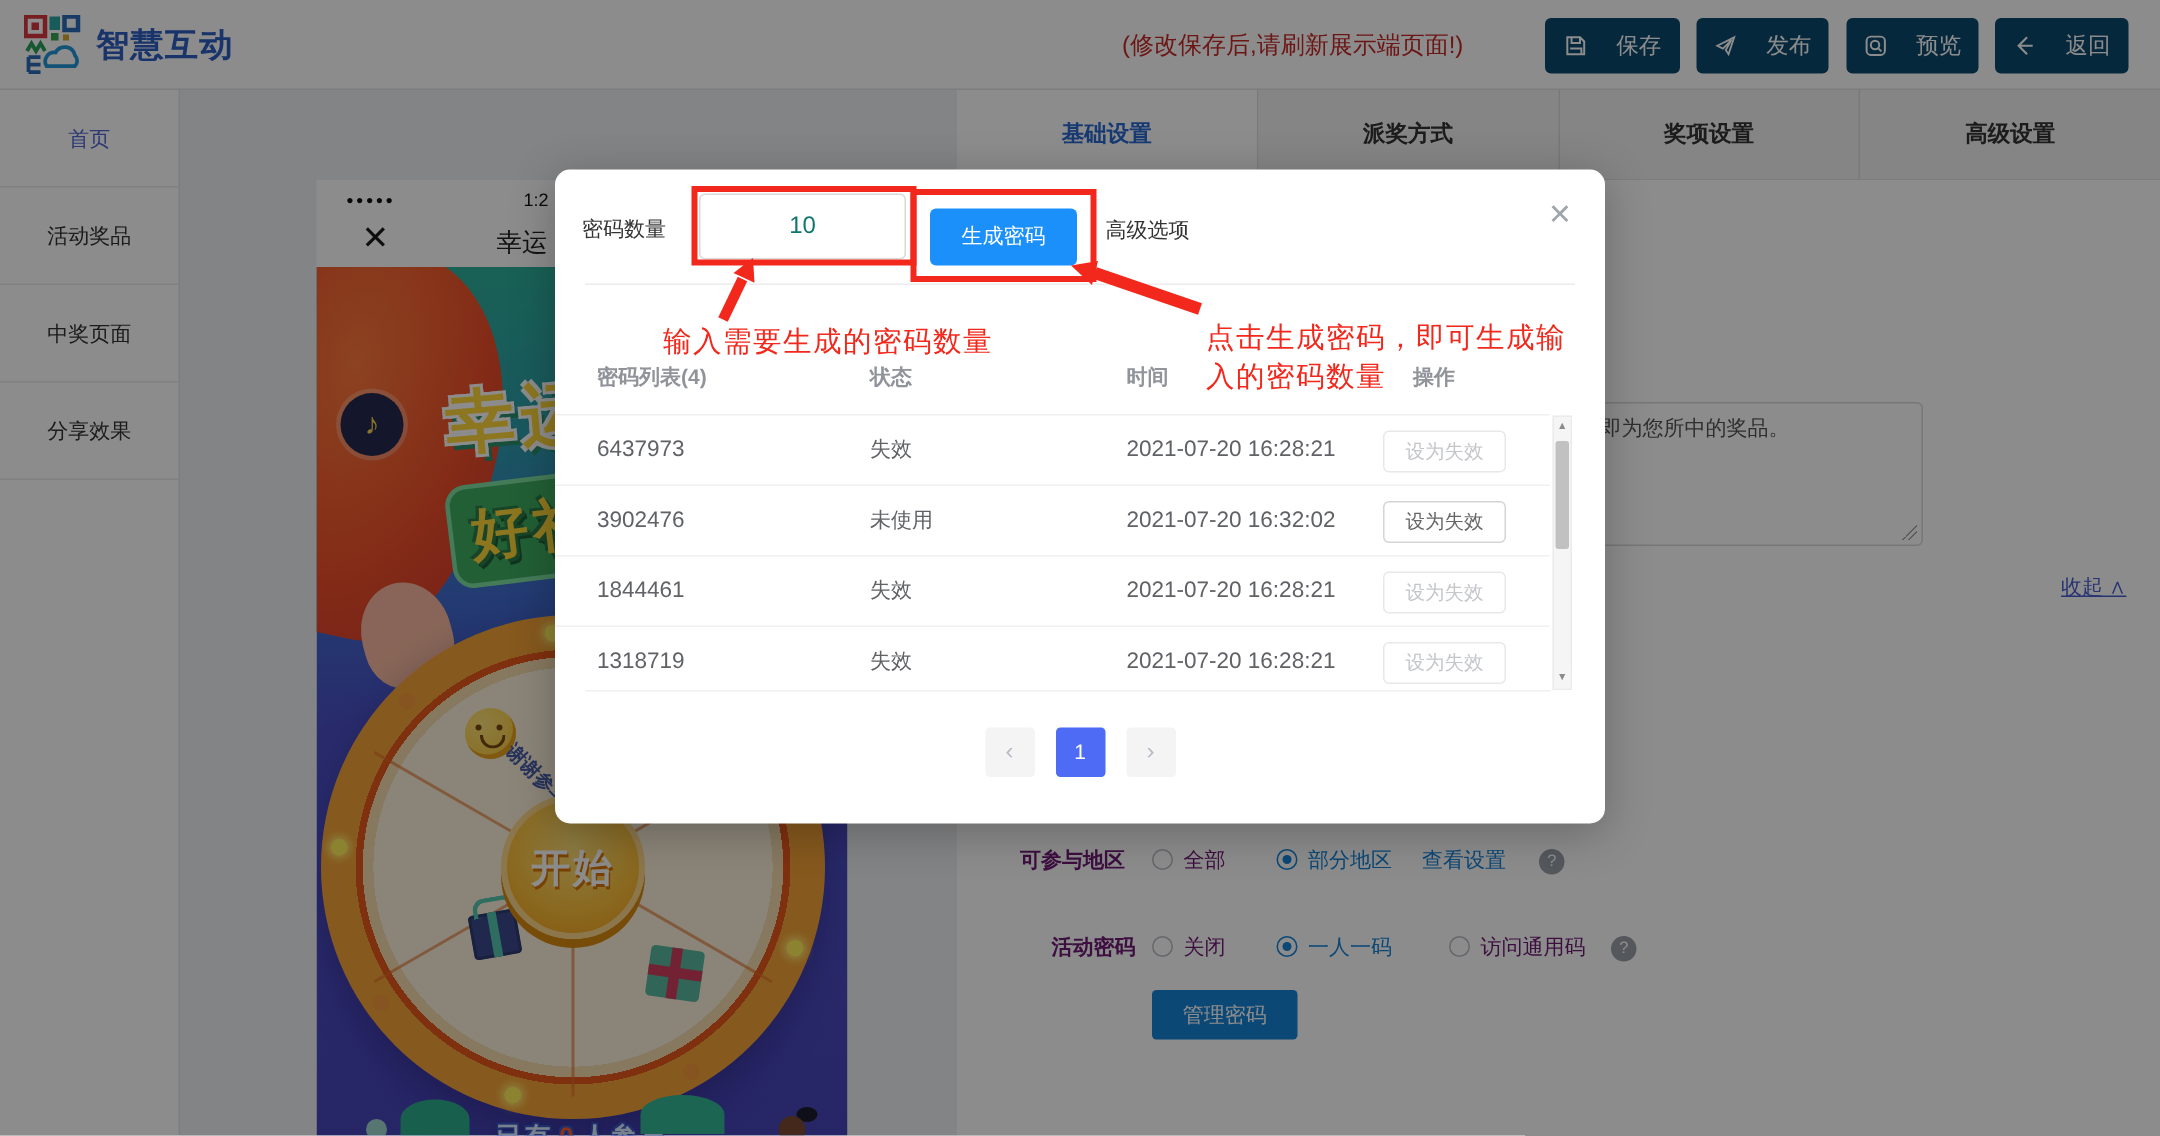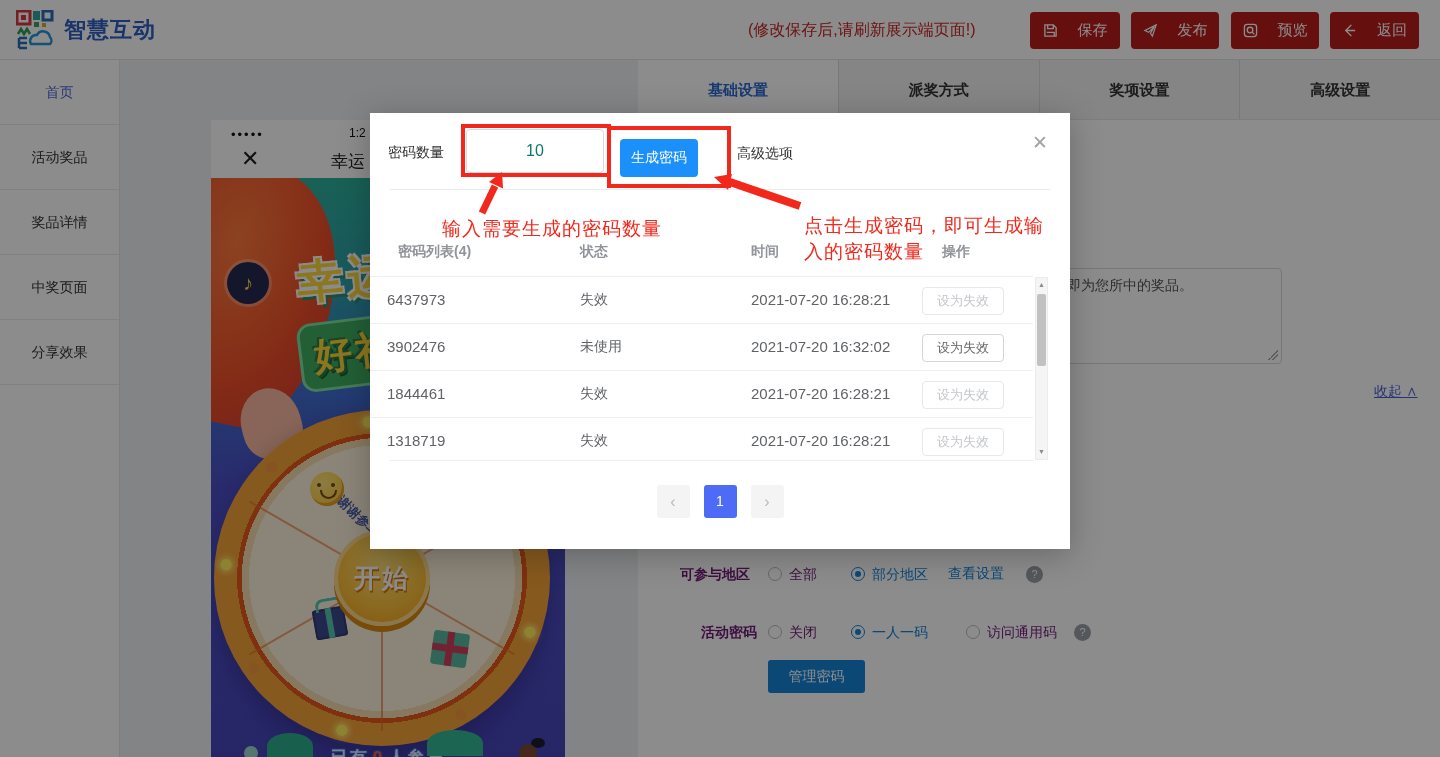--- a/index.html
+++ b/index.html
@@ -5,21 +5,21 @@
   * { margin:0; padding:0; box-sizing:border-box; }
   html,body { width:1440px; height:757px; overflow:hidden; }
   body { font-family:"Liberation Sans", sans-serif; background:#fff; position:relative; }
   .abs { position:absolute; }
 
   
   .header { position:absolute; left:0; top:0; width:1440px; height:60px; background:#fff; border-bottom:1px solid #e2e2e2; z-index:1; }
   .logo-wrap { position:absolute; left:16px; top:10px; width:40px; height:40px; }
   .brand-title { position:absolute; left:64px; top:15px; font-size:22px; font-weight:bold; color:#2e5fc2; letter-spacing:1px; }
   .notice { position:absolute; left:748px; top:20px; font-size:16px; color:#c62828; }
-  .hbtn { position:absolute; top:12px; height:37px; background:#b91c1c; color:#fff; border:none; border-radius:4px; font-size:15px; display:flex; align-items:center; justify-content:center; gap:20px; cursor:pointer; font-family:inherit; }
+  .hbtn { position:absolute; top:12px; height:37px; background:#0c4a6e; color:#fff; border:none; border-radius:4px; font-size:15px; display:flex; align-items:center; justify-content:center; gap:20px; cursor:pointer; font-family:inherit; }
   .hbtn svg { width:15px; height:15px; }
 
   
   .sidebar { position:absolute; left:0; top:60px; width:120px; height:697px; background:#fff; border-right:1px solid #e6e6e6; z-index:1; }
   .side-item { height:65px; line-height:65px; text-align:center; font-size:14px; color:#333; border-bottom:1px solid #ececec; cursor:pointer; }
   .side-item.active { color:#5468d4; }
 
   
   .preview-bg { position:absolute; left:120px; top:60px; width:518px; height:697px; background:#eef0f3; z-index:1; }
   .skin { position:absolute; left:144px; top:118px; width:48px; text-align:center; cursor:pointer; }
@@ -81,33 +81,33 @@
   .opt-label { font-size:14px; color:#701a75; margin-left:7px; }
   .opt-label.blue { color:#1583d7; }
   .plink { font-size:14px; color:#1583d7; cursor:pointer; }
   .help { display:inline-block; width:17px; height:17px; border-radius:50%; background:#9aa0a8; color:#fff; font-size:11px; text-align:center; line-height:17px; cursor:pointer; }
   .manage-btn { position:absolute; left:130px; top:600px; width:97px; height:33px; background:#1583d7; color:#fff; border:none; border-radius:3px; font-size:14px; cursor:pointer; font-family:inherit; }
 
   
   .dim { position:absolute; left:0; top:0; width:1440px; height:757px; background:rgba(0,0,0,.45); z-index:10; }
 
   
-  .modal { position:absolute; left:370px; top:113px; width:700px; height:436px; background:#fff; border-radius:0; box-shadow:0 6px 30px rgba(0,0,0,.25); z-index:20; }
+  .modal { position:absolute; left:370px; top:113px; width:700px; height:436px; background:#fff; border-radius:10px; box-shadow:0 6px 30px rgba(0,0,0,.25); z-index:20; }
   .m-qty-label { position:absolute; left:18px; top:31px; font-size:14px; color:#333; }
   .m-input { position:absolute; left:96px; top:16px; width:138px; height:44px; border:1px solid #d9d9d9; border-radius:4px; text-align:center; font-size:16px; color:#0f766e; font-family:inherit; }
-  .m-gen { position:absolute; left:250px; top:26px; width:78px; height:38px; background:#1b90fb; color:#fff; border:none; border-radius:4px; font-size:14px; cursor:pointer; font-family:inherit; }
+  .m-gen { position:absolute; left:250px; top:26px; width:98px; height:38px; background:#1b90fb; color:#fff; border:none; border-radius:4px; font-size:14px; cursor:pointer; font-family:inherit; }
   .m-adv { position:absolute; left:367px; top:32px; font-size:14px; color:#333; cursor:pointer; }
   .m-close { position:absolute; right:22px; top:18px; font-size:19px; color:#a0a4ab; cursor:pointer; }
   .m-div { position:absolute; left:20px; right:20px; top:76px; height:1px; background:#ececec; }
   .m-thead { position:absolute; left:0; top:130px; width:700px; height:22px; font-size:14px; font-weight:bold; color:#909399; }
   .m-thead span { position:absolute; }
   .m-viewport { position:absolute; left:0; top:163px; width:663px; height:184px; overflow:hidden; border-top:1px solid #f0f0f0; }
   .m-row { position:relative; height:47px; border-bottom:1px solid #f0f0f0; font-size:15px; color:#606266; }
   .m-row span { position:absolute; top:14px; }
-  .c-code { left:17px; }
+  .c-code { left:28px; }
   .c-status { left:210px; font-size:14px; }
   .c-time { left:381px; }
   .row-btn { position:absolute; left:552px; top:10px; width:82px; height:28px; background:#fff; border:1px solid #d4d4d4; border-radius:4px; font-size:13px; color:#666; cursor:pointer; font-family:inherit; }
   .row-btn.disabled { border-color:#e8e8e8; color:#c4c6ca; cursor:default; }
   .m-scrollbar { position:absolute; right:22px; top:164px; width:13px; height:183px; background:#f5f5f5; border:1px solid #ebebeb; }
   .sb-arrow { position:absolute; left:0; width:11px; height:14px; color:#8b8b8b; font-size:7px; text-align:center; line-height:14px; background:#f5f5f5; cursor:pointer; }
   .sb-thumb { position:absolute; left:1px; top:16px; width:9px; height:72px; background:#c1c1c1; border-radius:2px; cursor:grab; }
   .m-bottom-div { position:absolute; left:20px; right:36px; top:347px; height:1px; background:#f0f0f0; }
   .m-pager { position:absolute; left:0; top:372px; width:700px; display:flex; justify-content:center; gap:14px; }
   .pg { width:33px; height:33px; border-radius:3px; background:#f4f4f5; color:#b6bac2; font-size:16px; text-align:center; line-height:33px; cursor:pointer; }
@@ -160,21 +160,20 @@
     <svg viewBox="0 0 16 16">
         <path d="M10 2 L4 8 l6 6 M4 8 h10" fill="none" stroke="#fff" stroke-width="1.5"></path>
       </svg>
     <span>返回</span>
   </button>
 </div>
 
 <div class="sidebar">
   <div class="side-item active">首页</div>
   <div class="side-item">活动奖品</div>
-  <div class="side-item">奖品详情</div>
   <div class="side-item">中奖页面</div>
   <div class="side-item">分享效果</div>
 </div>
 
 <div class="preview-bg"></div>
 
 <div class="skin">
   <svg viewBox="0 0 44 40" width="44" height="40">
     <path d="M14 4 L5 10 l4 8 l4 -2 v18 h18 v-18 l4 2 l4 -8 L30 4 a8 5 0 0 1 -16 0 z" fill="#8fc3d9" stroke="#3a3a3a" stroke-width="2.5"></path>
     <rect x="18" y="22" width="8" height="9" fill="#fff" stroke="#3a3a3a" stroke-width="1.5"></rect>

